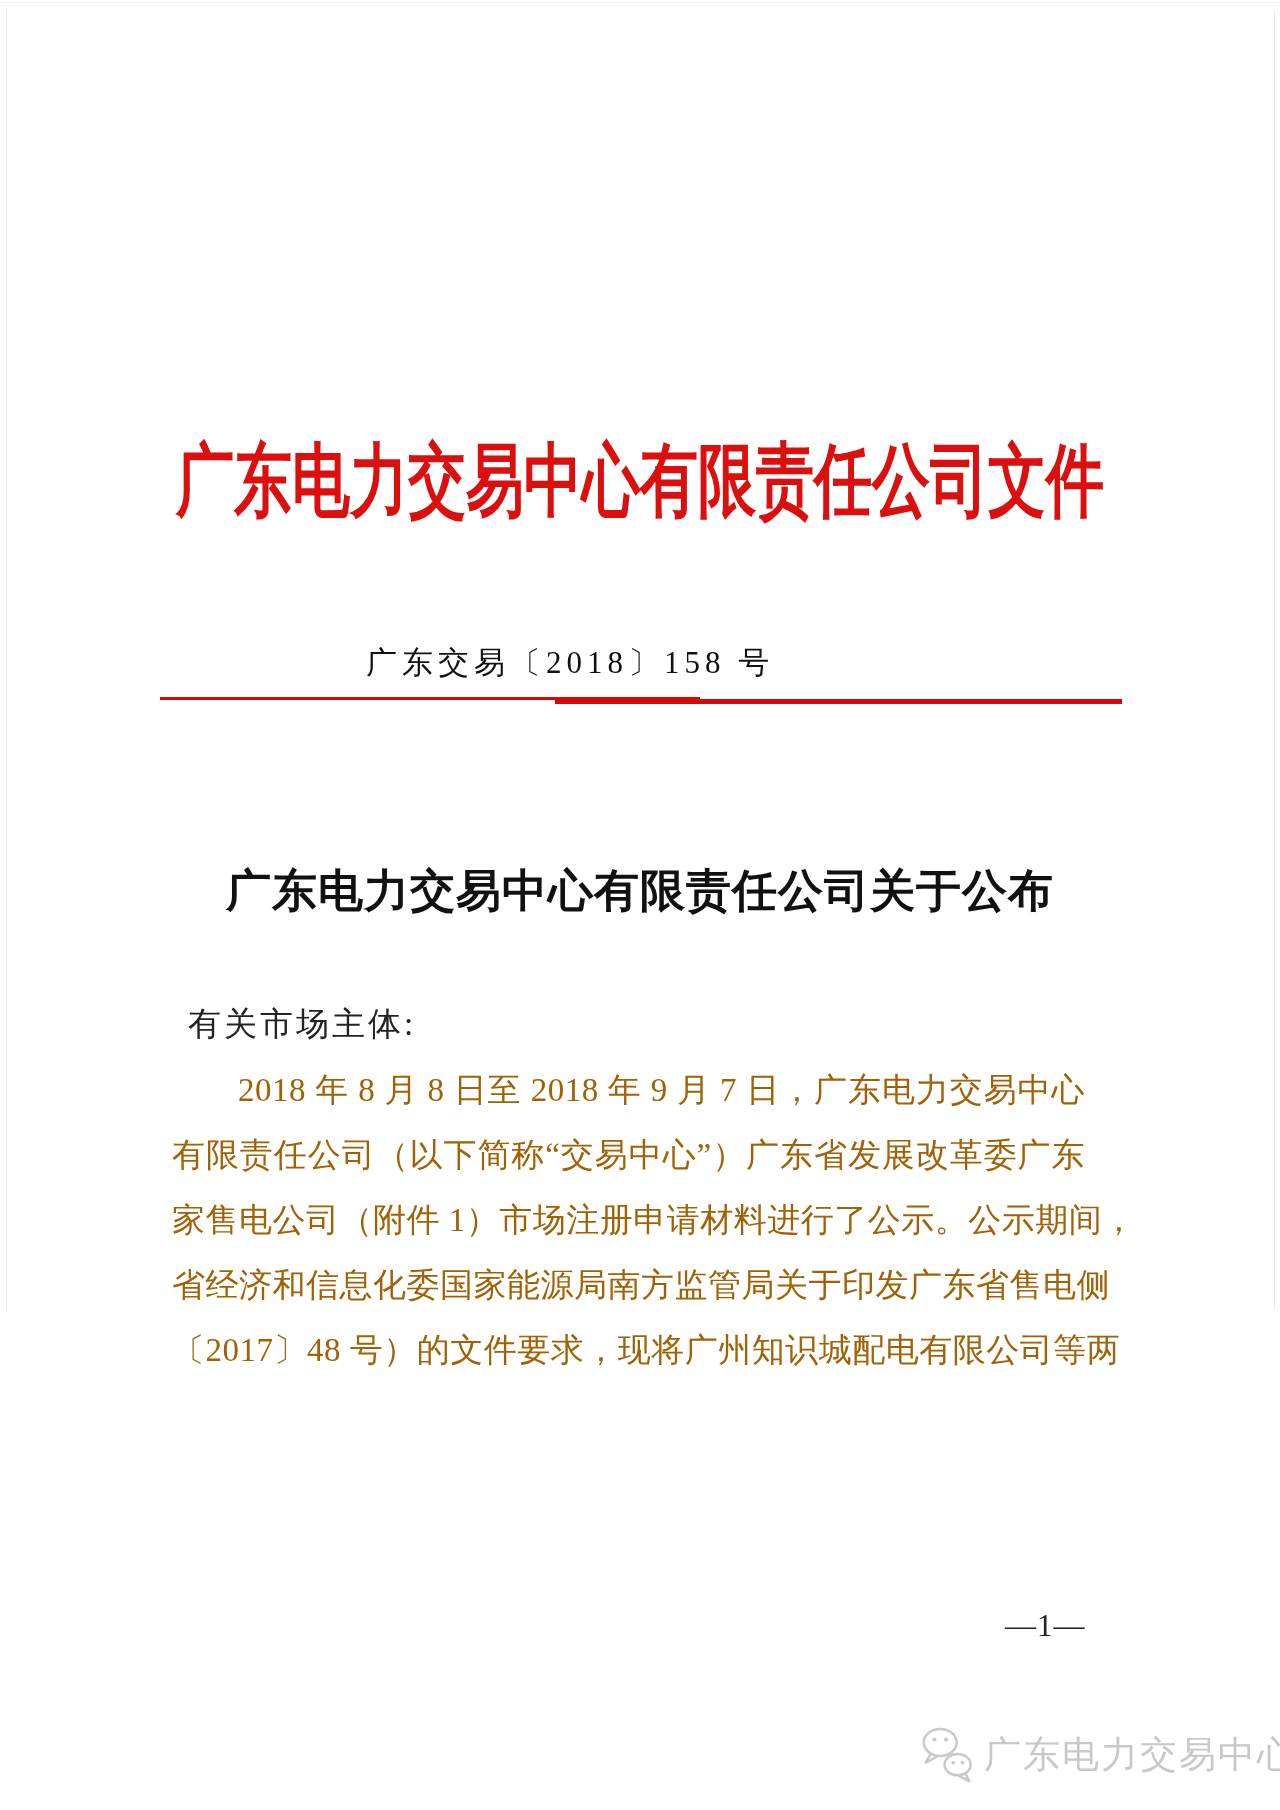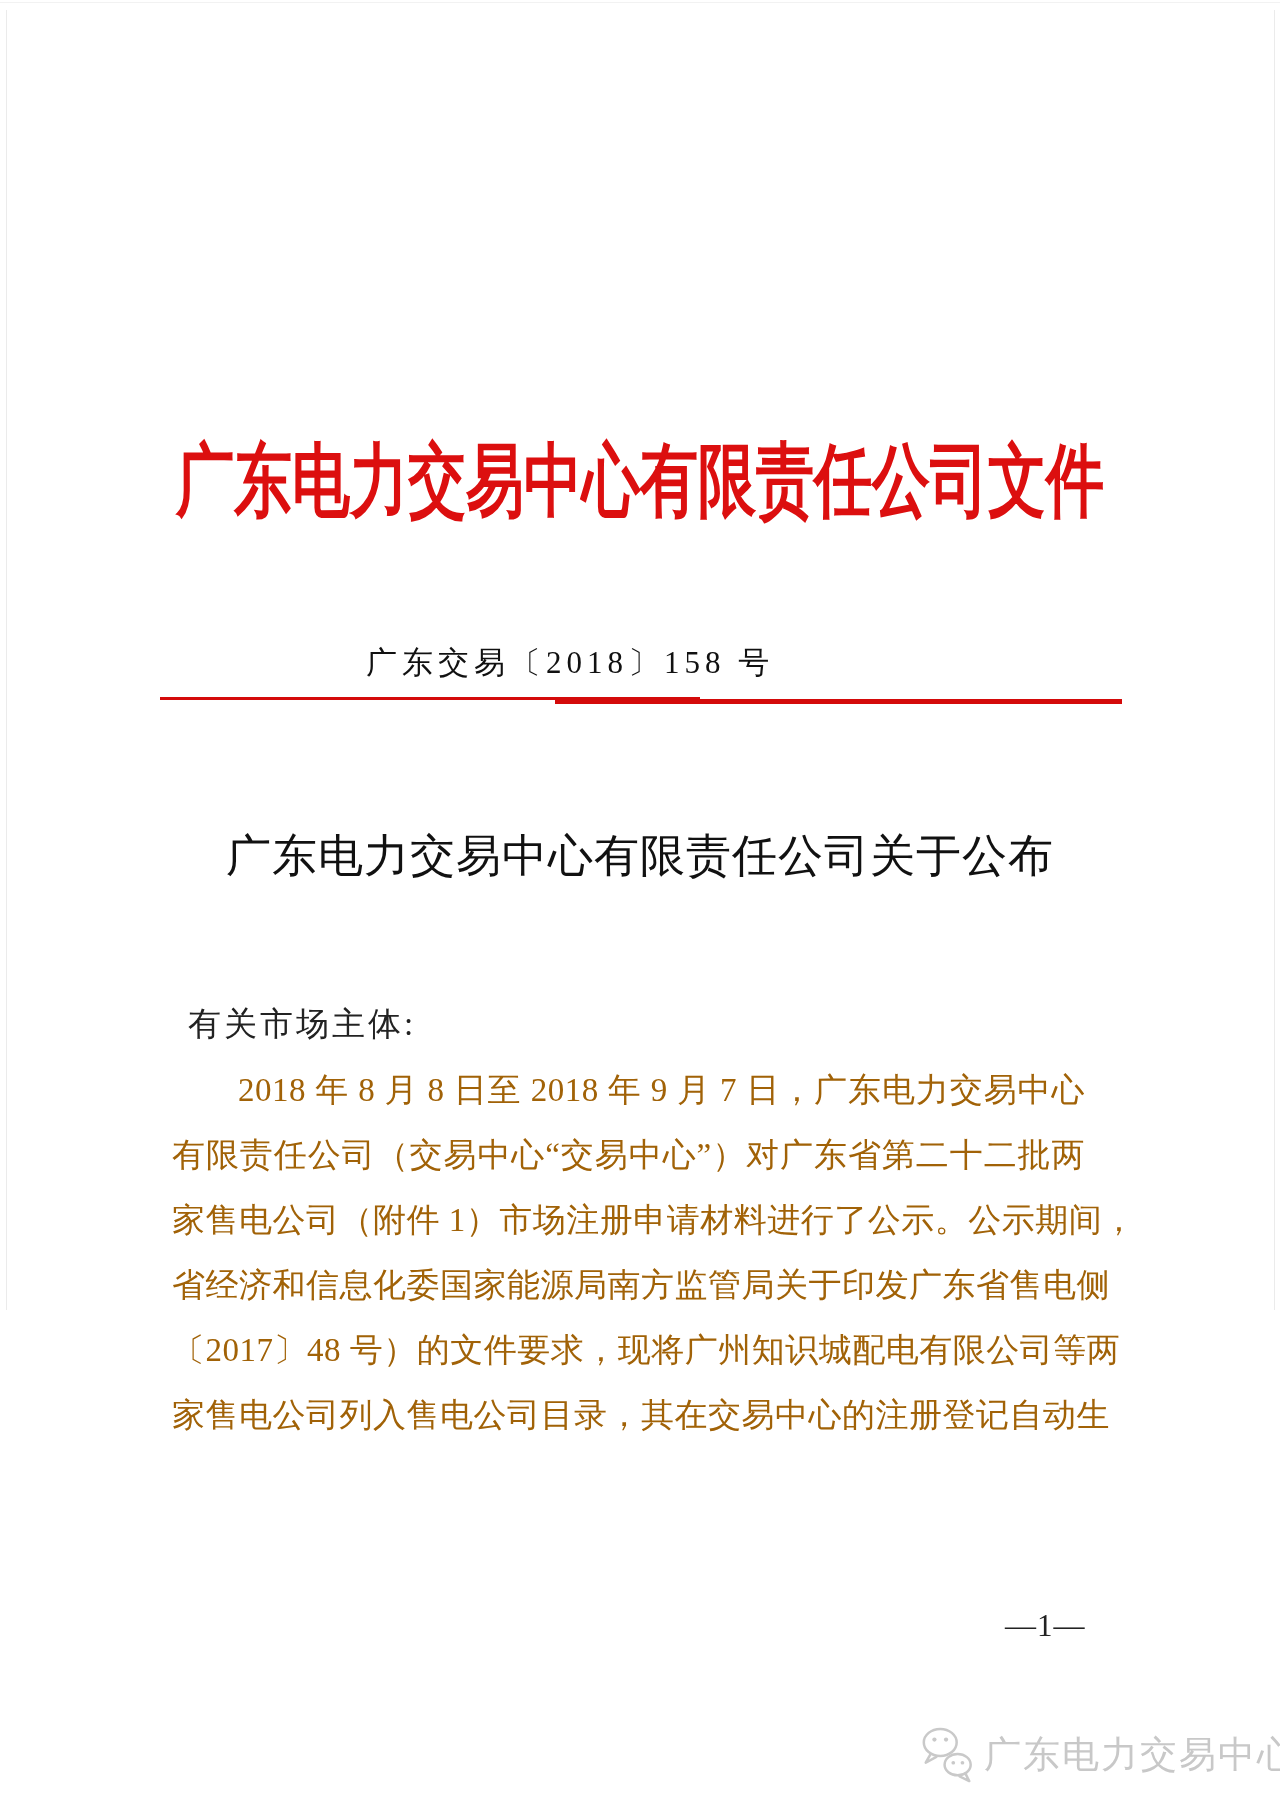--- a/index.html
+++ b/index.html
@@ -41,24 +41,24 @@
     color:#111;
     white-space:nowrap;
   }
   
   .red-line-a{position:absolute;top:697px;left:160px;width:540px;height:3px;background:#d40a0a;}
   .red-line-b{position:absolute;top:699px;left:555px;width:567px;height:5px;background:#d40a0a;}
 
   
   .doc-title{
     position:absolute;
-    top:828px;left:0;width:100%;
+    top:863px;left:0;width:100%;
     text-align:center;
     font-size:45px;
-    font-weight:normal;
+    font-weight:bold;
     line-height:57px;
     letter-spacing:1px;
     color:#111;
   }
   
   .salutation{
     position:absolute;
     top:1002px;left:172px;
     font-size:33px;
     letter-spacing:3px;
@@ -125,25 +125,24 @@
   <div class="red-line-b"></div>
 
   <div class="doc-title">
     <div>广东电力交易中心有限责任公司关于公布</div>
   </div>
 
   <div class="salutation">有关市场主体:</div>
 
   <div class="body-block">
     <div class="body-line indent">2018 年 8 月 8 日至 2018 年 9 月 7 日，广东电力交易中心</div>
-    <div class="body-line">有限责任公司（交易中心“交易中心”）对广东省第二十二批两</div>
+    <div class="body-line">有限责任公司（以下简称“交易中心”）广东省发展改革委广东</div>
     <div class="body-line">家售电公司（附件 1）市场注册申请材料进行了公示。公示期间，</div>
     <div class="body-line">省经济和信息化委国家能源局南方监管局关于印发广东省售电侧</div>
     <div class="body-line">〔2017〕48 号）的文件要求，现将广州知识城配电有限公司等两</div>
-    <div class="body-line">家售电公司列入售电公司目录，其在交易中心的注册登记自动生</div>
   </div>
 
   <div class="page-number">—1—</div>
 
   <div class="watermark">
     <svg class="wm-icon" width="58" height="62" viewBox="0 0 60 64" xmlns="http://www.w3.org/2000/svg">
       <g fill="none" stroke="#c9c9c9" stroke-width="2.6" stroke-linecap="round" stroke-linejoin="round">
         <ellipse cx="23" cy="19" rx="17" ry="14"></ellipse>
         <path d="M13 31 L8 40 L19 34"></path>
         <ellipse cx="41" cy="42" rx="13.5" ry="11"></ellipse>

